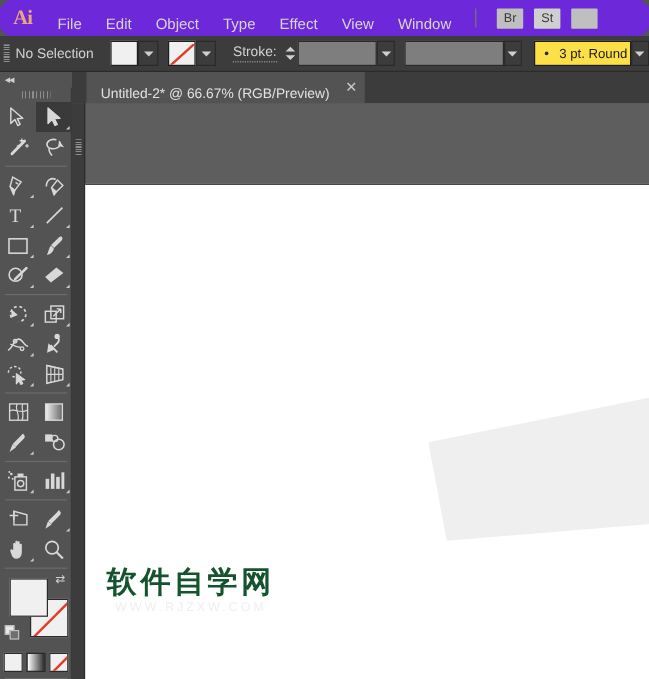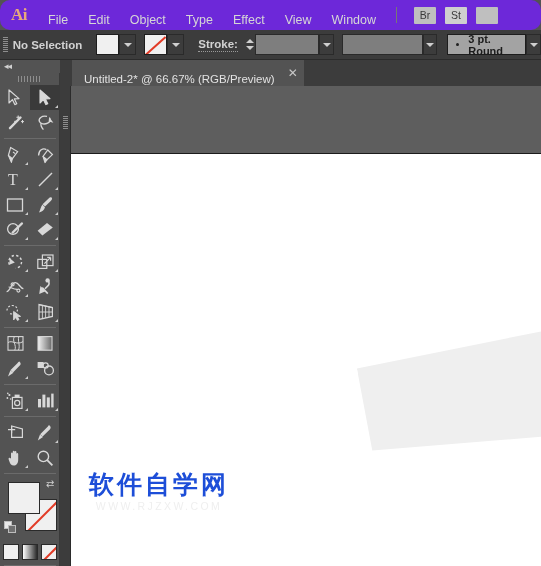--- a/index.html
+++ b/index.html
@@ -39,21 +39,20 @@
     border-radius: 1px;
   }
   .topright-btn.blue { background: #CFCFCF; }
 
   
   .controlbar {
     position: absolute; left: 0; top: 30px; width: 541px; height: 30px;
     background: #3C3C3C;
     display: flex; align-items: center;
     border-bottom: 1px solid #2b2b2b;
-    font-weight: bold;
   }
   .cb-grip {
     width: 9px; height: 30px; margin-left: 2px;
     display: flex; align-items: center; justify-content: center;
   }
   .cb-grip i {
     display: block; width: 5px; height: 16px;
     background: repeating-linear-gradient(to bottom, #8e8e8e 0 1px, transparent 1px 2px);
   }
   .cb-label {
@@ -88,21 +87,21 @@
     margin-left: 6px;
   }
   .stepper .up { width:0;height:0;border-left:4px solid transparent;border-right:4px solid transparent;border-bottom:4px solid #CFCFCF;}
   .stepper .dn { width:0;height:0;border-left:4px solid transparent;border-right:4px solid transparent;border-top:4px solid #CFCFCF;}
   .field {
     height: 21px; background: #7E7E7E; border: 1px solid #2a2a2a;
   }
   .field.w-stroke { width: 75px; }
   .field.w-profile { width: 94px; }
   .brush-field {
-    height: 21px; width: 92px; background: #a3a3a3;
+    height: 21px; width: 92px; background: #fde047;
     border: 1px solid #1d1d1d;
     display: flex; align-items: center;
     color: #1c1c1c; font-size: 11px;
   }
   .brush-dot { width: 3px; height: 3px; border-radius: 50%; background: #222; margin: 0 9px 0 8px; }
 
   
   .tabbar {
     position: absolute; left: 60px; top: 60px; width: 481px; height: 26px;
     background: #3C3C3C;
@@ -136,21 +135,21 @@
     transform: rotate(-6.2deg);
     transform-origin: left center;
     clip-path: polygon(0% 28%, 100% 0%, 100% 100%, 1.6% 92%);
   }
   .watermark {
     position: absolute; left: 8px; top: 318px;
     width: 160px; text-align: center;
     user-select: none; pointer-events: none;
   }
   .wm-cn {
-    font-size: 25px; font-weight: bold; color: #1d4ed8;
+    font-size: 25px; font-weight: bold; color: #14532d;
     letter-spacing: 3px; line-height: 1;
     font-family: "DejaVu Sans", sans-serif;
   }
   .wm-url {
     font-size: 10.5px; color: #EFEFEF; letter-spacing: 2.4px;
     margin-top: 3px; font-family: "Liberation Sans", sans-serif;
   }
 
   
   .ws-dockstrip {

